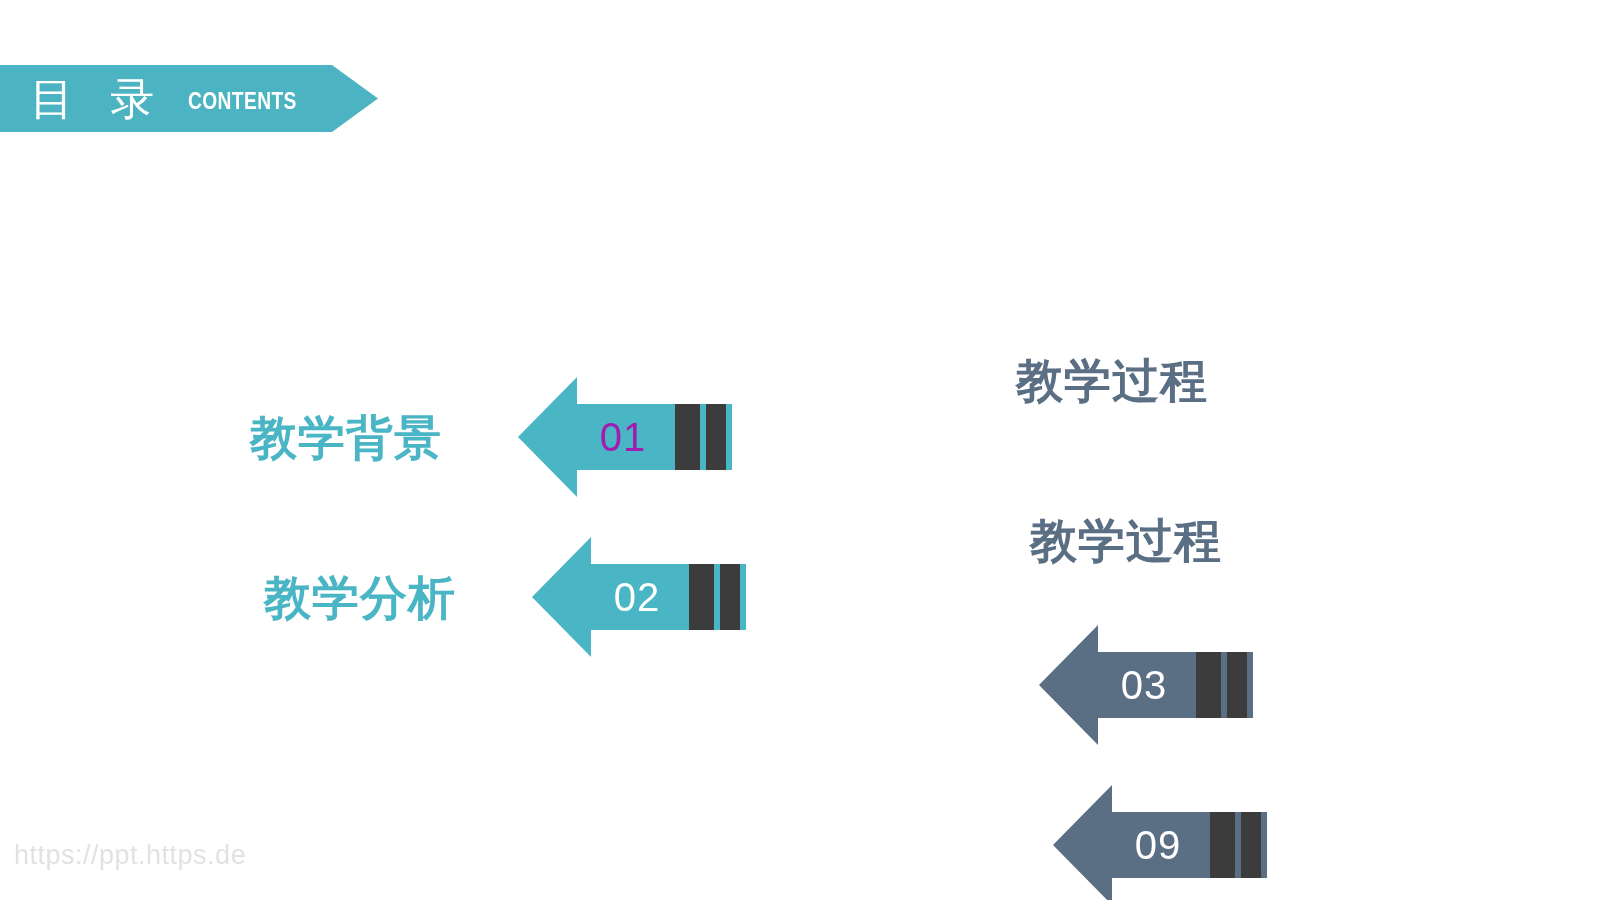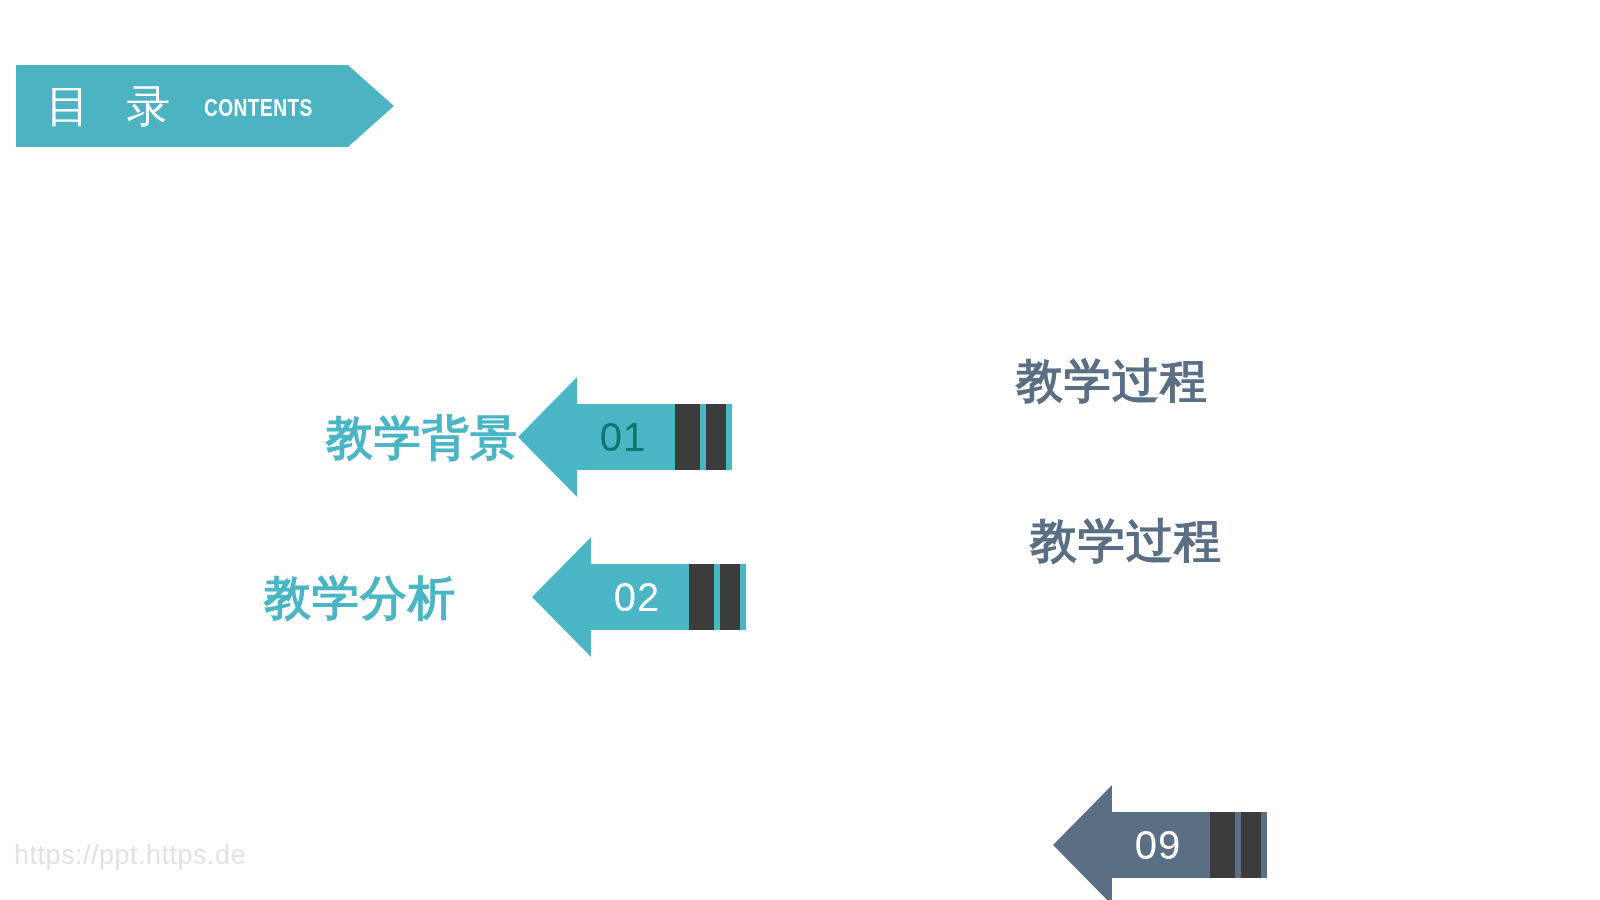--- a/index.html
+++ b/index.html
@@ -13,24 +13,24 @@
     height: 900px;
     position: relative;
     overflow: hidden;
     font-family: "Liberation Sans", sans-serif;
     background: #ffffff;
   }
 
   
   #header-banner {
     position: absolute;
-    left: 16px;
+    left: 0;
     top: 65px;
     width: 378px;
-    height: 82px;
+    height: 67px;
   }
   #header-banner .banner-shape {
     position: absolute;
     inset: 0;
     background: #4CB3C2;
     -webkit-clip-path: polygon(0 0, 332px 0, 378px 50%, 332px 100%, 0 100%);
     clip-path: polygon(0 0, 332px 0, 378px 50%, 332px 100%, 0 100%);
   }
   #header-banner .banner-inner {
     position: absolute;
@@ -156,24 +156,24 @@
   <div class="banner-shape" style="background: rgb(76, 179, 194);"></div>
   <div class="banner-inner">
     <span class="banner-title-cn" style="color: rgb(255, 255, 255);">目 录</span>
     <span class="banner-title-en" style="color: rgb(255, 255, 255);">CONTENTS</span>
   </div>
 </div>
 
 <div id="contents-grid">
 
   <div class="content-item col-left row-top">
-    <span class="item-label" style="color: rgb(74, 181, 196); text-align: right;">教学背景</span>
+    <span class="item-label" style="color: rgb(74, 181, 196);">教学背景</span>
     <span class="arrow-widget">
       <span class="arrow-body" style="background: rgb(74, 181, 196);"></span>
-      <span class="arrow-number" style="color: #0f766e;">01</span>
+      <span class="arrow-number" style="color: #a21caf;">01</span>
       <span class="bar-seg-accent" style="left: 148px; width: 9px; background: rgb(74, 181, 196);"></span>
       <span class="bar-seg-dark" style="left: 157px; width: 25px; background: rgb(60, 60, 60);"></span>
       <span class="bar-seg-accent" style="left: 182px; width: 6px; background: rgb(74, 181, 196);"></span>
       <span class="bar-seg-dark" style="left: 188px; width: 20px; background: rgb(60, 60, 60);"></span>
       <span class="bar-seg-accent" style="left: 208px; width: 6px; background: rgb(74, 181, 196);"></span>
     </span>
   </div>
 
   <div class="content-item col-left row-bottom">
     <span class="item-label" style="color: rgb(74, 181, 196);">教学分析</span>
@@ -183,20 +183,29 @@
       <span class="bar-seg-accent" style="left: 148px; width: 9px; background: rgb(74, 181, 196);"></span>
       <span class="bar-seg-dark" style="left: 157px; width: 25px; background: rgb(60, 60, 60);"></span>
       <span class="bar-seg-accent" style="left: 182px; width: 6px; background: rgb(74, 181, 196);"></span>
       <span class="bar-seg-dark" style="left: 188px; width: 20px; background: rgb(60, 60, 60);"></span>
       <span class="bar-seg-accent" style="left: 208px; width: 6px; background: rgb(74, 181, 196);"></span>
     </span>
   </div>
 
   <div class="content-item col-right row-top">
     <span class="item-label" style="color: rgb(90, 110, 132);">教学过程</span>
+    <span class="arrow-widget">
+      <span class="arrow-body" style="background: rgb(90, 110, 132);"></span>
+      <span class="arrow-number" style="color: rgb(255, 255, 255);">03</span>
+      <span class="bar-seg-accent" style="left: 148px; width: 9px; background: rgb(90, 110, 132);"></span>
+      <span class="bar-seg-dark" style="left: 157px; width: 25px; background: rgb(60, 60, 60);"></span>
+      <span class="bar-seg-accent" style="left: 182px; width: 6px; background: rgb(90, 110, 132);"></span>
+      <span class="bar-seg-dark" style="left: 188px; width: 20px; background: rgb(60, 60, 60);"></span>
+      <span class="bar-seg-accent" style="left: 208px; width: 6px; background: rgb(90, 110, 132);"></span>
+    </span>
   </div>
 
   <div class="content-item col-right row-bottom">
     <span class="item-label" style="color: rgb(90, 110, 132);">教学过程</span>
     <span class="arrow-widget">
       <span class="arrow-body" style="background: rgb(90, 110, 132);"></span>
       <span class="arrow-number" style="color: rgb(255, 255, 255);">09</span>
       <span class="bar-seg-accent" style="left: 148px; width: 9px; background: rgb(90, 110, 132);"></span>
       <span class="bar-seg-dark" style="left: 157px; width: 25px; background: rgb(60, 60, 60);"></span>
       <span class="bar-seg-accent" style="left: 182px; width: 6px; background: rgb(90, 110, 132);"></span>

